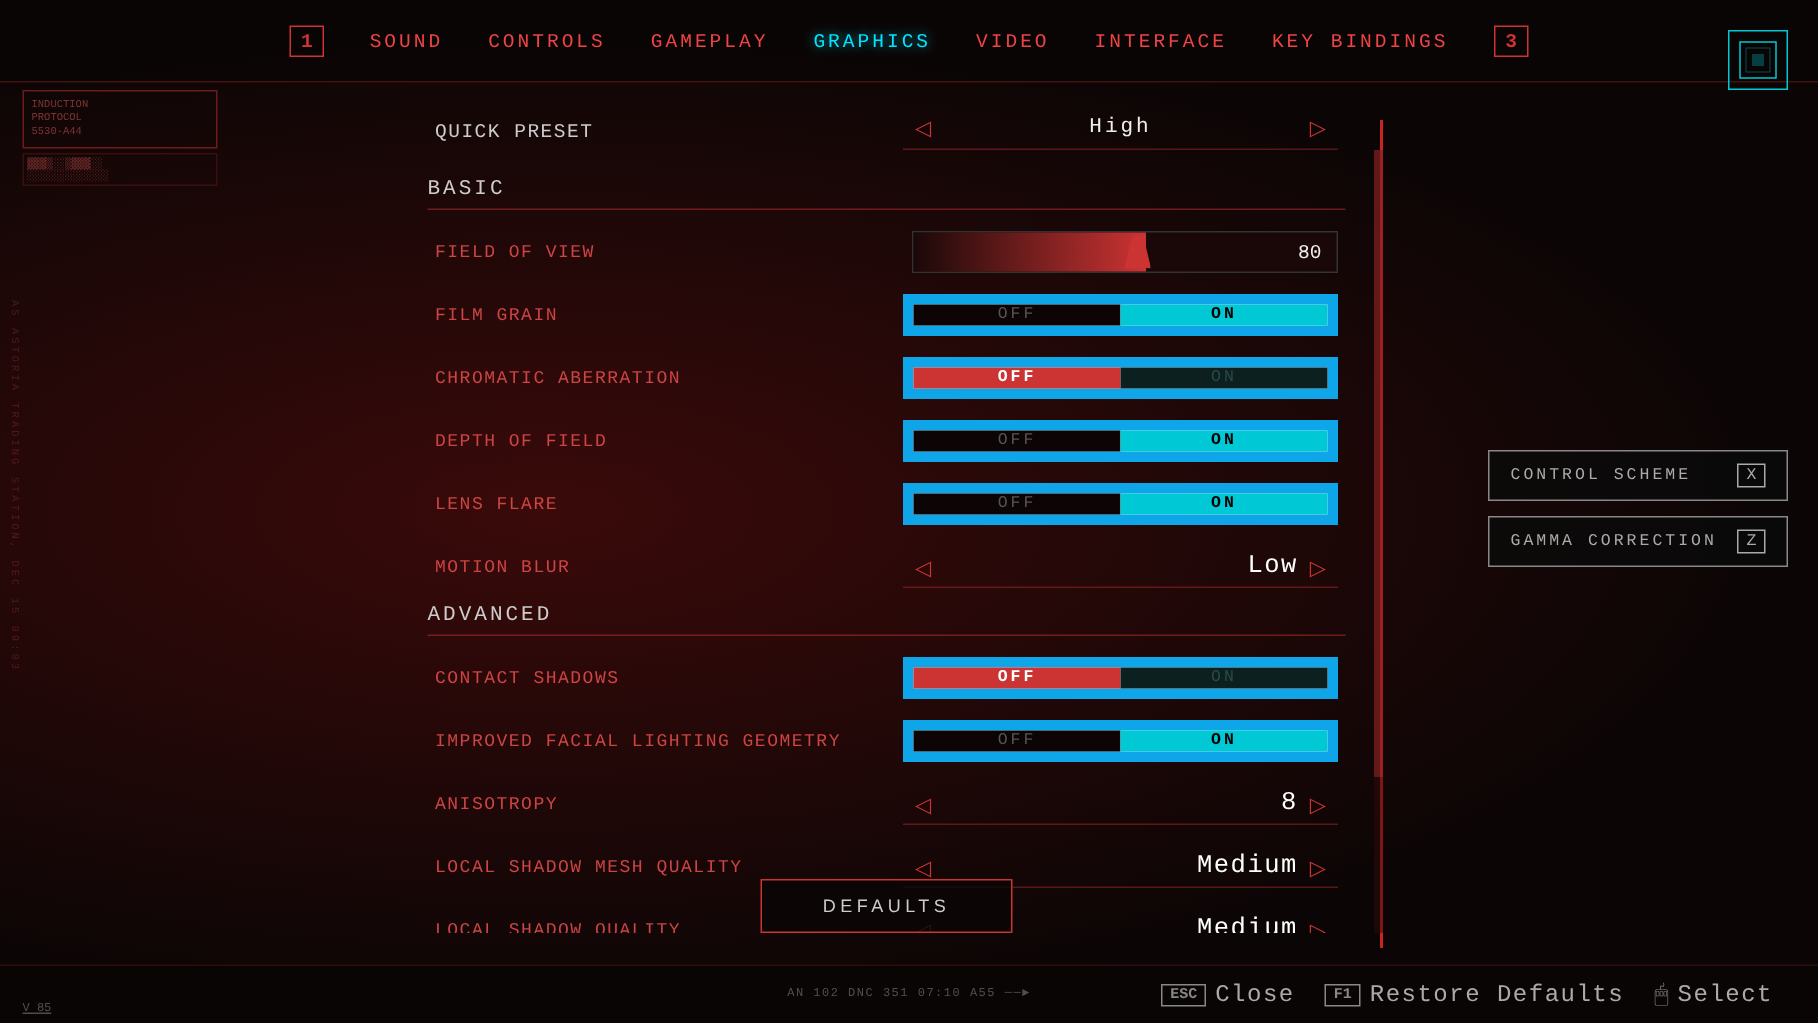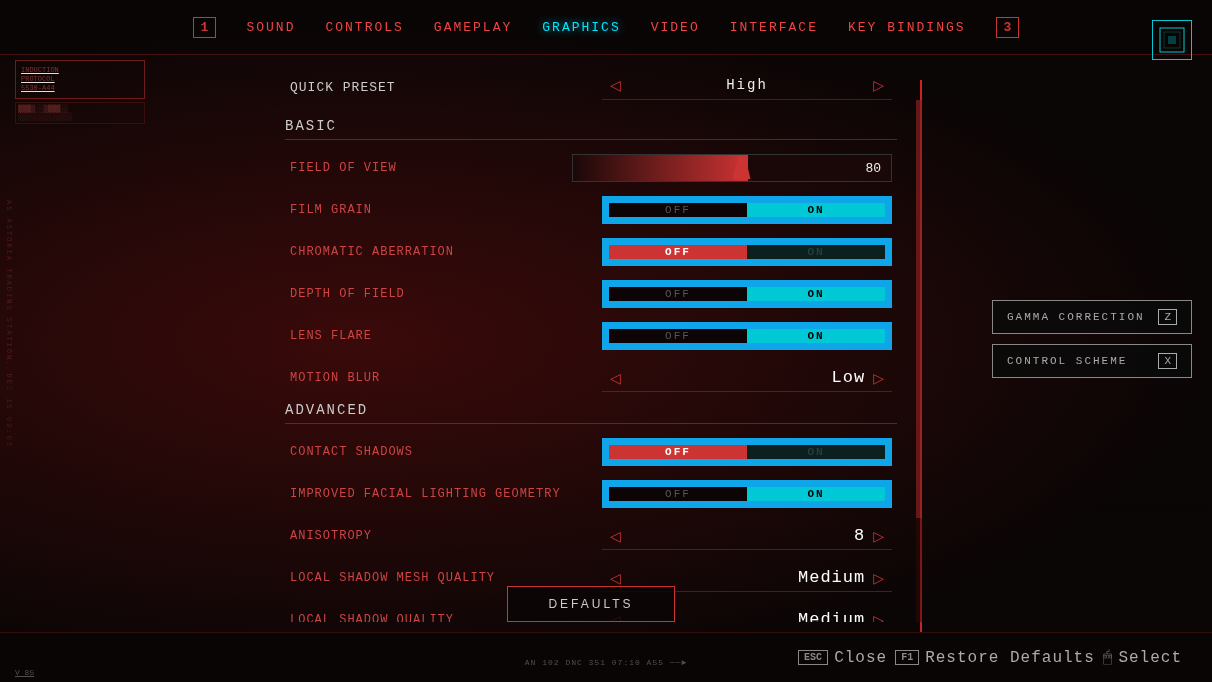--- a/index.html
+++ b/index.html
@@ -74,21 +74,20 @@
       left: 15px;
       top: 60px;
       z-index: 3;
       width: 130px;
     }
 
     .left-deco-box {
       border: 1px solid rgba(200,50,50,0.5);
       padding: 5px;
       margin-bottom: 3px;
-      text-decoration: underline;
     }
 
     .left-deco-text {
       font-size: 7px;
       color: rgba(200,80,80,0.6);
       line-height: 1.3;
     }
 
     
     .main-content {
@@ -172,21 +171,21 @@
     .setting-label {
       font-size: 12px;
       color: #cc4444;
       letter-spacing: 1px;
       text-transform: uppercase;
       flex: 1;
     }
 
     
     .slider-container {
-      width: 320px;
+      width: 284px;
       height: 28px;
       background: #1a0808;
       border: 1px solid #333;
       position: relative;
       display: flex;
       align-items: center;
     }
 
     .slider-fill {
       height: 100%;
@@ -358,25 +357,25 @@
       letter-spacing: 3px;
       cursor: pointer;
       text-transform: uppercase;
     }
 
     
     .bottom-bar {
       position: absolute;
       bottom: 0;
       left: 0; right: 0;
-      height: 50px;
+      height: 39px;
       display: flex;
       align-items: center;
       justify-content: flex-end;
-      gap: 8px;
+      gap: 20px;
       padding: 0 30px;
       z-index: 10;
       background: rgba(10,5,5,0.9);
       border-top: 1px solid rgba(200,50,50,0.2);
     }
 
     .bottom-action {
       display: flex;
       align-items: center;
       gap: 6px;
@@ -607,26 +606,26 @@
 
   </div>
 </div>
 
 <div class="scroll-indicator">
   <div class="scroll-thumb"></div>
 </div>
 
 <div class="right-panel">
   <div class="right-btn">
+    <span class="right-btn-label">CONTROL SCHEME</span>
+    <span class="right-btn-key">X</span>
+  </div>
+  <div class="right-btn">
     <span class="right-btn-label">GAMMA CORRECTION</span>
     <span class="right-btn-key">Z</span>
-  </div>
-  <div class="right-btn">
-    <span class="right-btn-label">CONTROL SCHEME</span>
-    <span class="right-btn-key">X</span>
   </div>
 </div>
 
 <div class="defaults-btn-container">
   <button class="defaults-btn">DEFAULTS</button>
 </div>
 
 <div class="bottom-bar">
   <div class="bottom-action">
     <span class="bottom-key">ESC</span>

